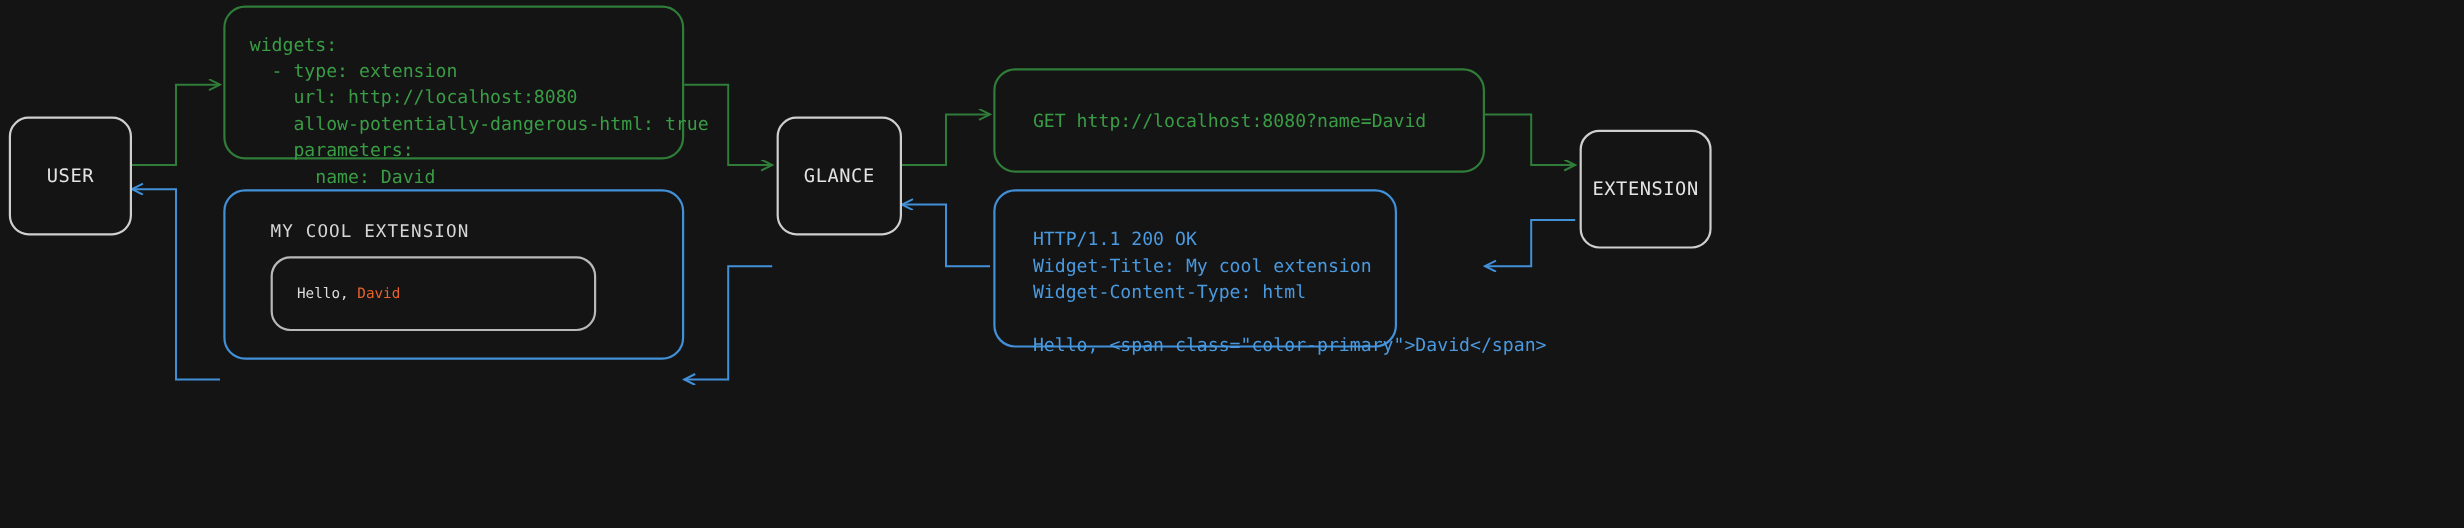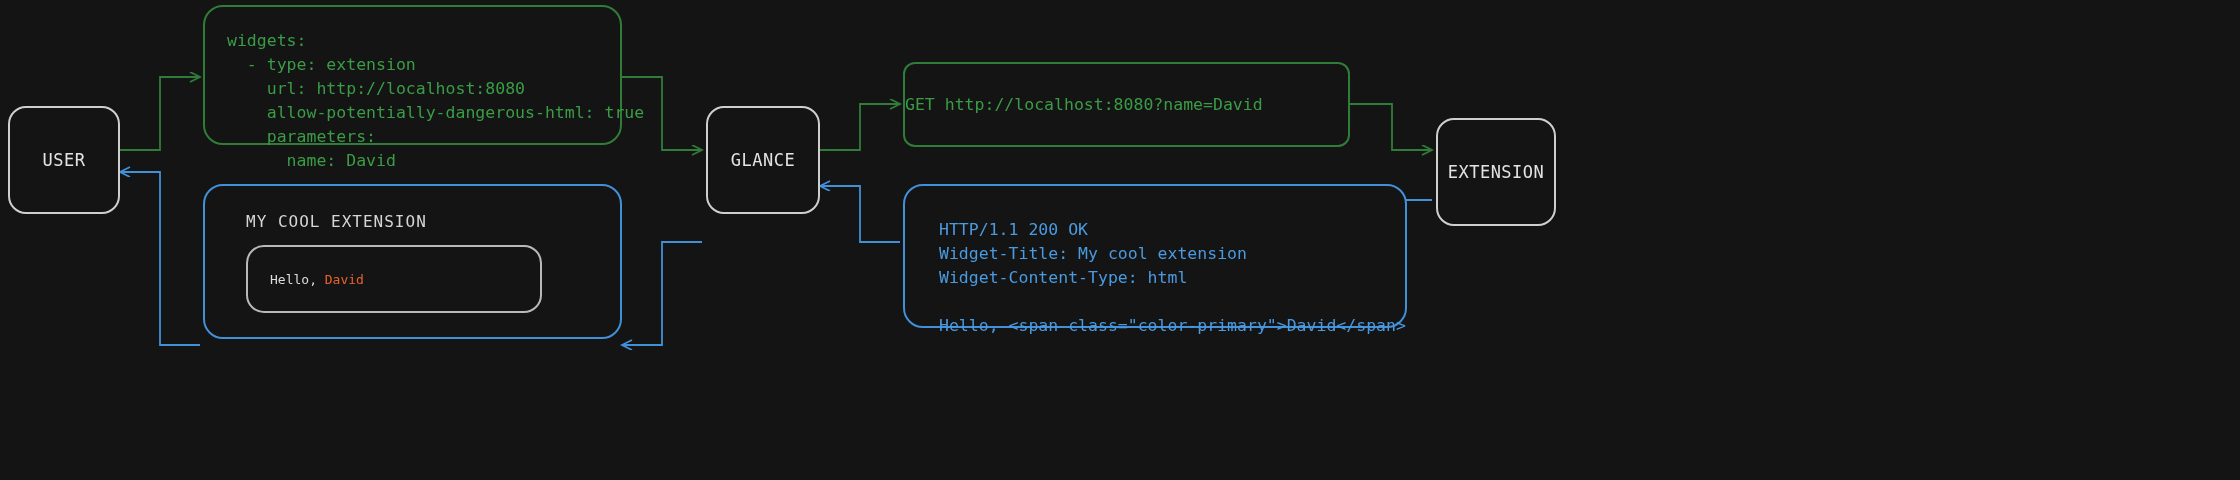--- a/index.html
+++ b/index.html
@@ -48,21 +48,21 @@
 
   
   .bubble {
     position: absolute;
     box-sizing: border-box;
     border-radius: 20px;
     background: #141414;
     border: 2px solid #3b82f6;
   }
   .bubble.green { border-color: #2f7d38; }
-  .bubble.blue  { border-color: #4190d8; margin-top: 12px; }
+  .bubble.blue  { border-color: #4190d8; }
 
   .code {
     font-family: "DejaVu Sans Mono", monospace;
     font-size: 16.5px;
     line-height: 24px;
     white-space: pre;
     margin: 0;
   }
   .code.green { color: #3a9d46; }
   .code.blue  { color: #4a9ae0; }
@@ -152,25 +152,25 @@
 
   <div class="bubble green" style="left:203px; top:5px; width:419px; height:140px; padding:22px 0 0 22px;">
     <pre class="code green">widgets:
   - type: extension
     url: http://localhost:8080
     allow-potentially-dangerous-html: true
     parameters:
       name: David</pre>
   </div>
 
-  <div class="bubble green" style="left:903px; top:62px; width:447px; height:85px; display:flex; align-items:center; box-sizing:border-box;border-radius:12px;">
+  <div class="bubble green" style="left:903px; top:62px; width:447px; height:95px; display:flex; align-items:center; padding-left:34px; box-sizing:border-box;">
     <pre class="code green">GET http://localhost:8080?name=David</pre>
   </div>
 
-  <div class="bubble blue" style="left:903px; top:172px; width:504px; height:144px; padding:32px 0 12px 34px; box-sizing:border-box;">
+  <div class="bubble blue" style="left:903px; top:172px; width:367px; height:144px; padding:32px 0 12px 34px; box-sizing:border-box;">
     <pre class="code blue">HTTP/1.1 200 OK
 Widget-Title: My cool extension
 Widget-Content-Type: html
 
 Hello, &lt;span class="color-primary"&gt;David&lt;/span&gt;</pre>
   </div>
 
   <div class="bubble blue" style="left:203px; top:172px; width:419px; height:155px; padding:26px 0 0 0; box-sizing:border-box;">
     <div class="widget-title" style="margin-left:41px;">MY COOL EXTENSION</div>
     <div class="widget-card" style="margin:14px 0 0 41px; width:296px; height:68px;">

